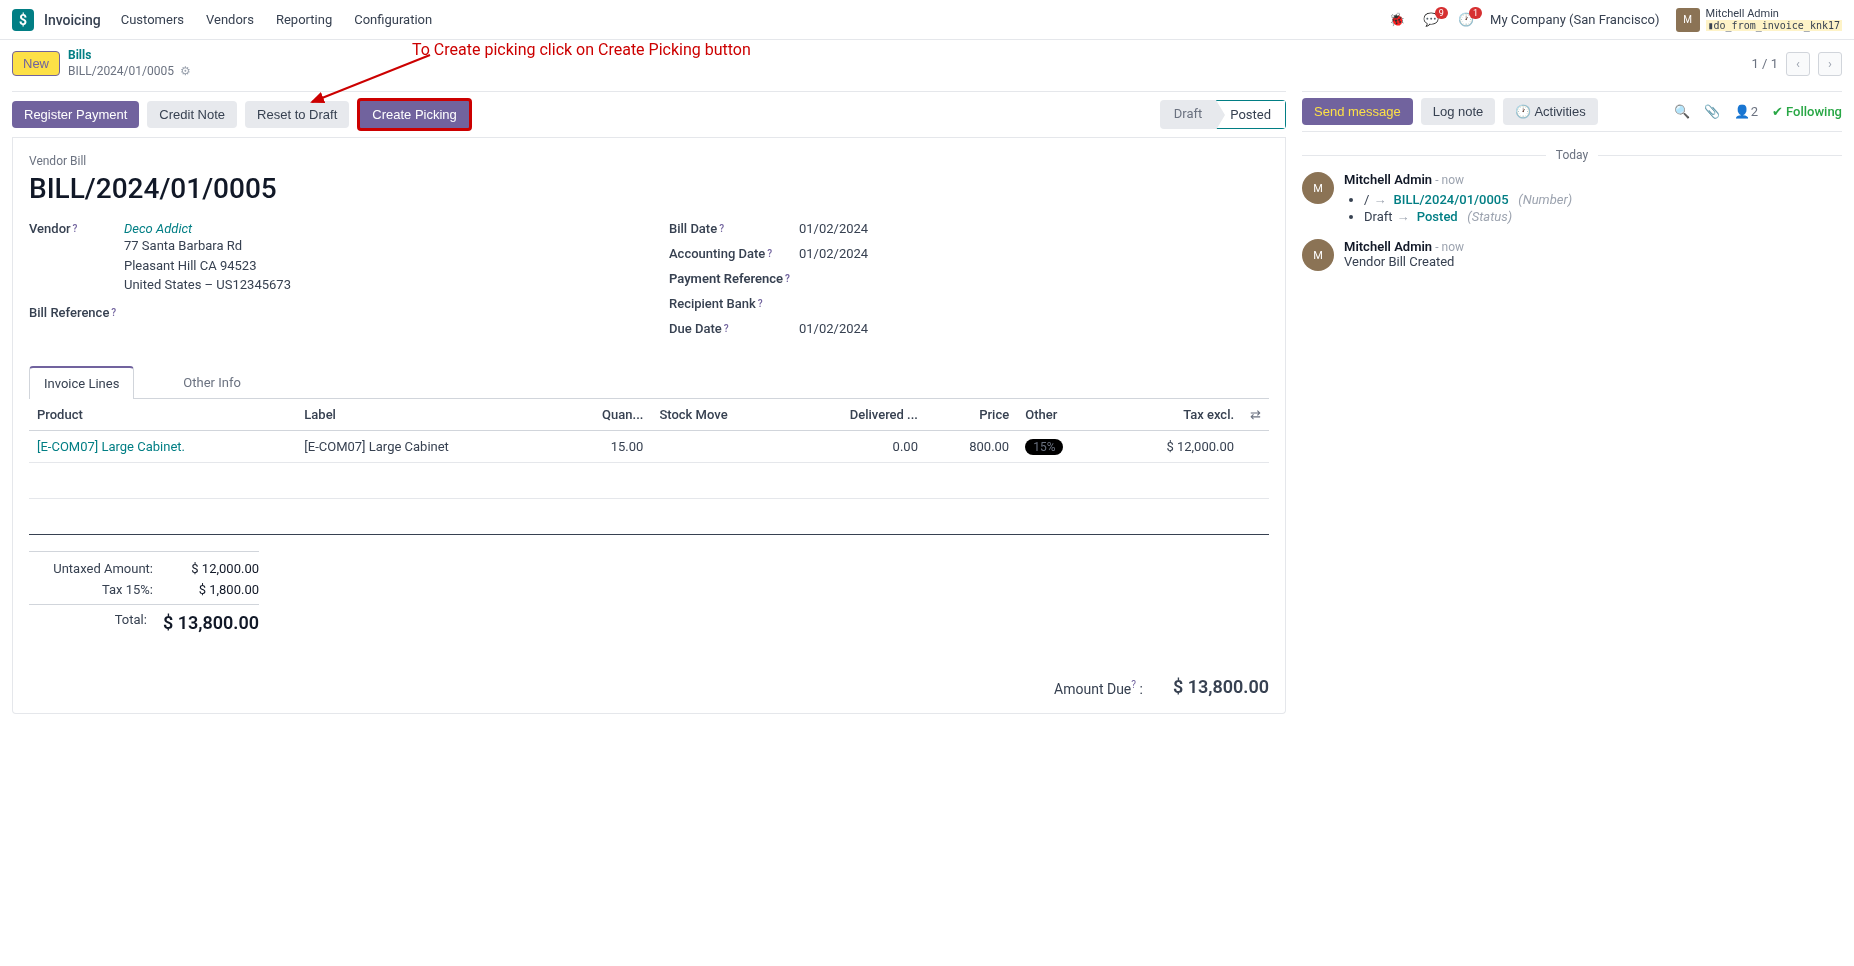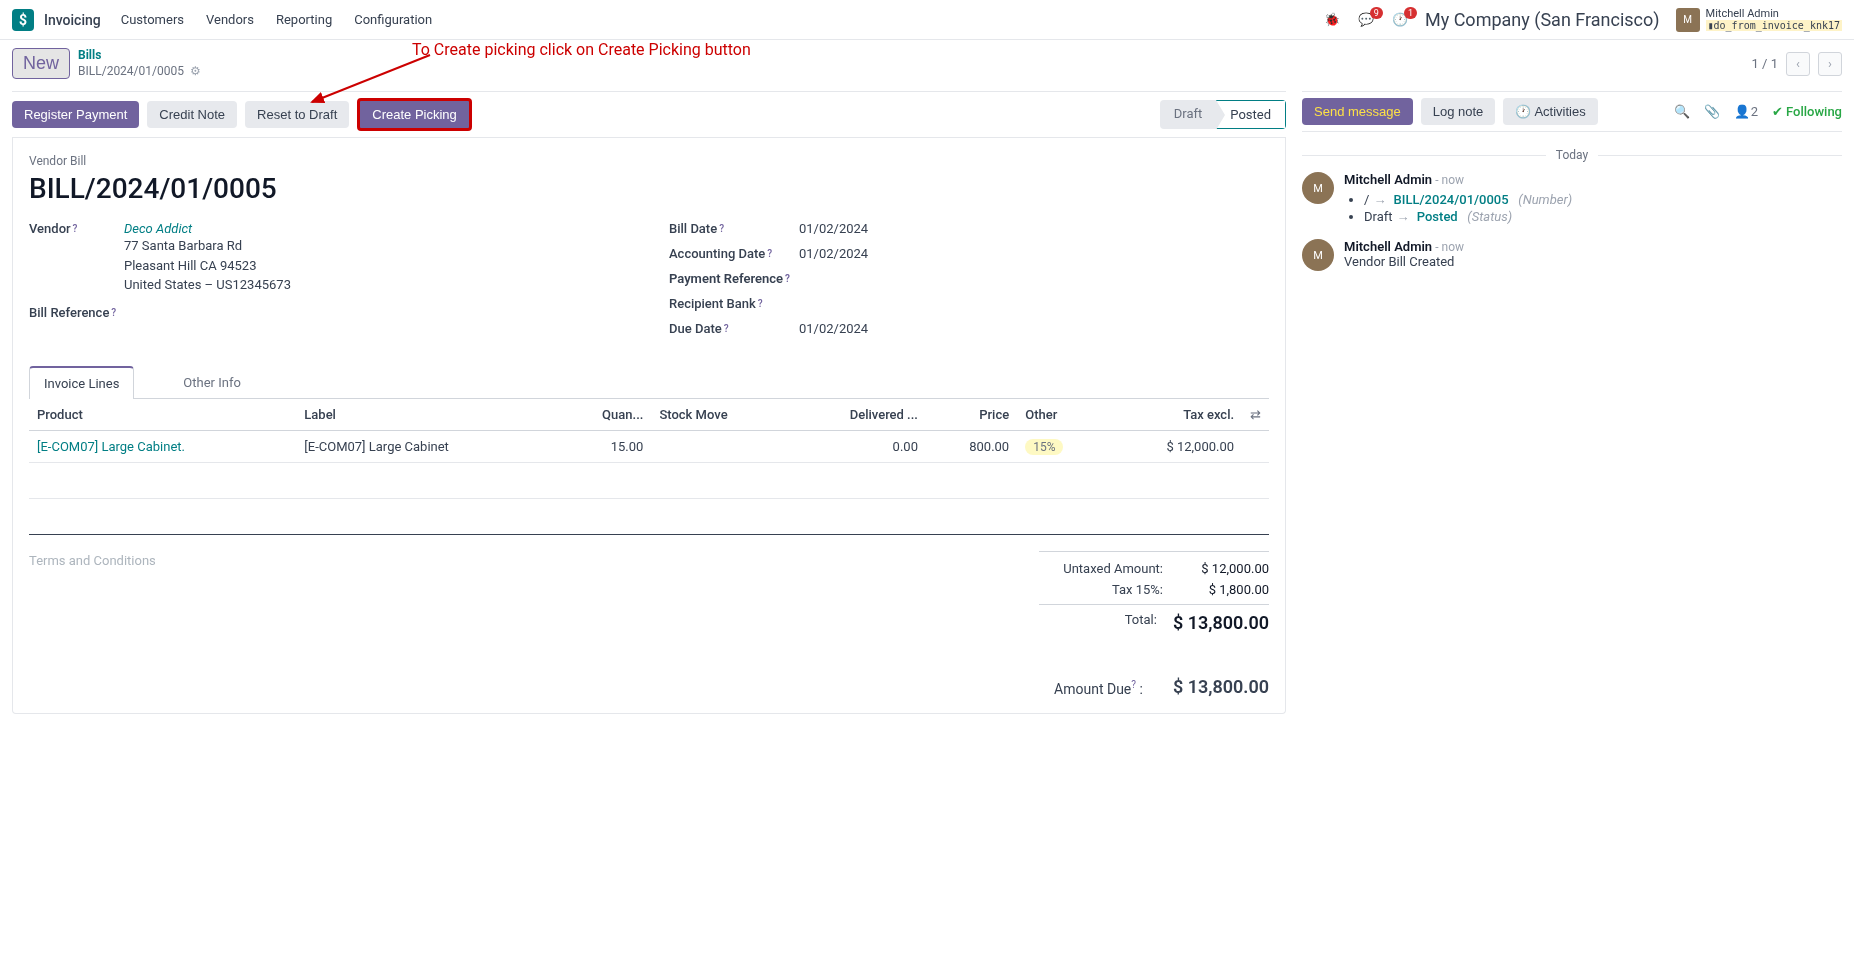--- a/index.html
+++ b/index.html
@@ -6,29 +6,29 @@
 body { font-family: -apple-system, BlinkMacSystemFont, "Segoe UI", Roboto, sans-serif; font-size: 13px; color: #374151; background: #fff; }
 
 
 .top-nav { display: flex; align-items: center; height: 40px; padding: 0 12px; border-bottom: 1px solid #e5e7eb; }
 .app-icon { width: 22px; height: 22px; background: #017e84; border-radius: 4px; display: flex; align-items: center; justify-content: center; color: #fff; font-weight: bold; margin-right: 10px; font-size: 14px; }
 .nav-title { font-weight: 500; color: #374151; margin-right: 20px; font-size: 14px; }
 .nav-item { color: #374151; margin-right: 22px; cursor: pointer; font-size: 13px; }
 .nav-spacer { flex: 1; }
 .nav-icon { display: inline-flex; align-items: center; margin-left: 18px; color: #4b5563; cursor: pointer; position: relative; }
 .badge-red { position: absolute; top: -5px; right: -8px; background: #d63031; color: #fff; border-radius: 8px; font-size: 9px; padding: 0 4px; min-width: 12px; text-align: center; line-height: 12px; }
-.company-name { margin-left: 16px; color: #374151; font-size: 18px; }
+.company-name { margin-left: 16px; color: #374151; font-size: 13px; }
 .user-area { display: flex; align-items: center; margin-left: 16px; cursor: pointer; }
 .avatar { width: 24px; height: 24px; background: #8b7355; border-radius: 3px; margin-right: 6px; display:flex;align-items:center;justify-content:center;color:#fff;font-size:10px; }
 .user-text { display: flex; flex-direction: column; font-size: 11px; line-height: 1.1; }
 .user-badge { background: #fef3c7; font-family: monospace; font-size: 10px; padding: 0 2px; }
 
 
 .crumb-bar { display: flex; align-items: center; padding: 8px 12px; }
-.new-btn { border: 1px solid #71639e; color: #71639e; background: #e5e5e5; padding: 4px 10px; border-radius: 4px; font-size: 18px; cursor: pointer; margin-right: 8px; }
+.new-btn { border: 1px solid #71639e; color: #71639e; background: #fde047; padding: 4px 10px; border-radius: 4px; font-size: 13px; cursor: pointer; margin-right: 8px; }
 .crumb-col { display: flex; flex-direction: column; font-size: 12px; line-height: 1.3; }
 .crumb-link { color: #017e84; cursor: pointer; font-weight: bold; }
 .crumb-current { color: #6b7280; display: flex; align-items: center; gap: 6px; }
 .gear { color: #9ca3af; font-size: 12px; cursor: pointer; }
 .pager-area { margin-left: auto; display: flex; align-items: center; gap: 8px; font-size: 13px; color: #6b7280; }
 .pager-btn { width: 24px; height: 24px; border: 1px solid #d1d5db; border-radius: 3px; background: #f9fafb; cursor: pointer; display: flex; align-items: center; justify-content: center; color: #9ca3af; }
 
 
 .annotation { position: absolute; top: 40px; left: 412px; color: #c00; font-size: 16px; pointer-events: none; }
 .arrow-svg { position: absolute; top: 50px; left: 300px; pointer-events: none; }
@@ -68,21 +68,21 @@
 .tabs { display: flex; border-bottom: 1px solid #d1d5db; margin-bottom: 0; gap: 34px; }
 .tab { padding: 8px 14px; font-size: 13px; color: #6b7280; cursor: pointer; border: 1px solid transparent; border-bottom: none; }
 .tab.active { color: #374151; border-color: #d1d5db; border-top: 2px solid #71639e; background: #fff; margin-bottom: -1px; border-radius: 4px 4px 0 0; }
 
 
 .inv-table { width: 100%; border-collapse: collapse; font-size: 13px; }
 .inv-table th { text-align: left; padding: 8px; font-weight: 500; color: #374151; border-bottom: 1px solid #d1d5db; }
 .inv-table th.r, .inv-table td.r { text-align: right; }
 .inv-table td { padding: 8px; border-bottom: 1px solid #e5e7eb; vertical-align: top; }
 .product-link { color: #017e84; }
-.tax-badge { background: #fef9c3; color: #6b7280; padding: 1px 8px; border-radius: 10px; font-size: 12px; }
+.tax-badge { background: #000000; color: #6b7280; padding: 1px 8px; border-radius: 10px; font-size: 12px; }
 .opt-icon { color: #6b7280; cursor: pointer; }
 .empty-row td { height: 36px; border-bottom: 1px solid #e5e7eb; }
 .empty-row.last td { border-bottom: 1px solid #374151; }
 
 
 .terms-totals { display: flex; margin-top: 16px; }
 .terms { flex: 1; color: #adb5bd; font-size: 13px; padding-top: 2px; }
 .totals { width: 230px; }
 .total-row { display: flex; justify-content: space-between; padding: 3px 0; font-size: 13px; }
 .total-row .tl { color: #374151; text-align: right; flex: 1; padding-right: 16px; }
@@ -270,21 +270,20 @@
           <tr class="empty-row">
               <td colspan="9"></td>
             </tr>
           <tr class="empty-row last">
               <td colspan="9"></td>
             </tr>
         </tbody>
       </table>
 
       <div class="terms-totals">
-        <div class="terms">Terms and Conditions</div>
         <div class="totals">
           <div style="border-top:1px solid #d1d5db;margin-bottom:6px"></div>
           <div class="total-row">
               <span class="tl">Untaxed Amount:</span>
               <span class="tv">$ 12,000.00</span>
             </div>
           <div class="total-row">
               <span class="tl">Tax 15%:</span>
               <span class="tv">$ 1,800.00</span>
             </div>

